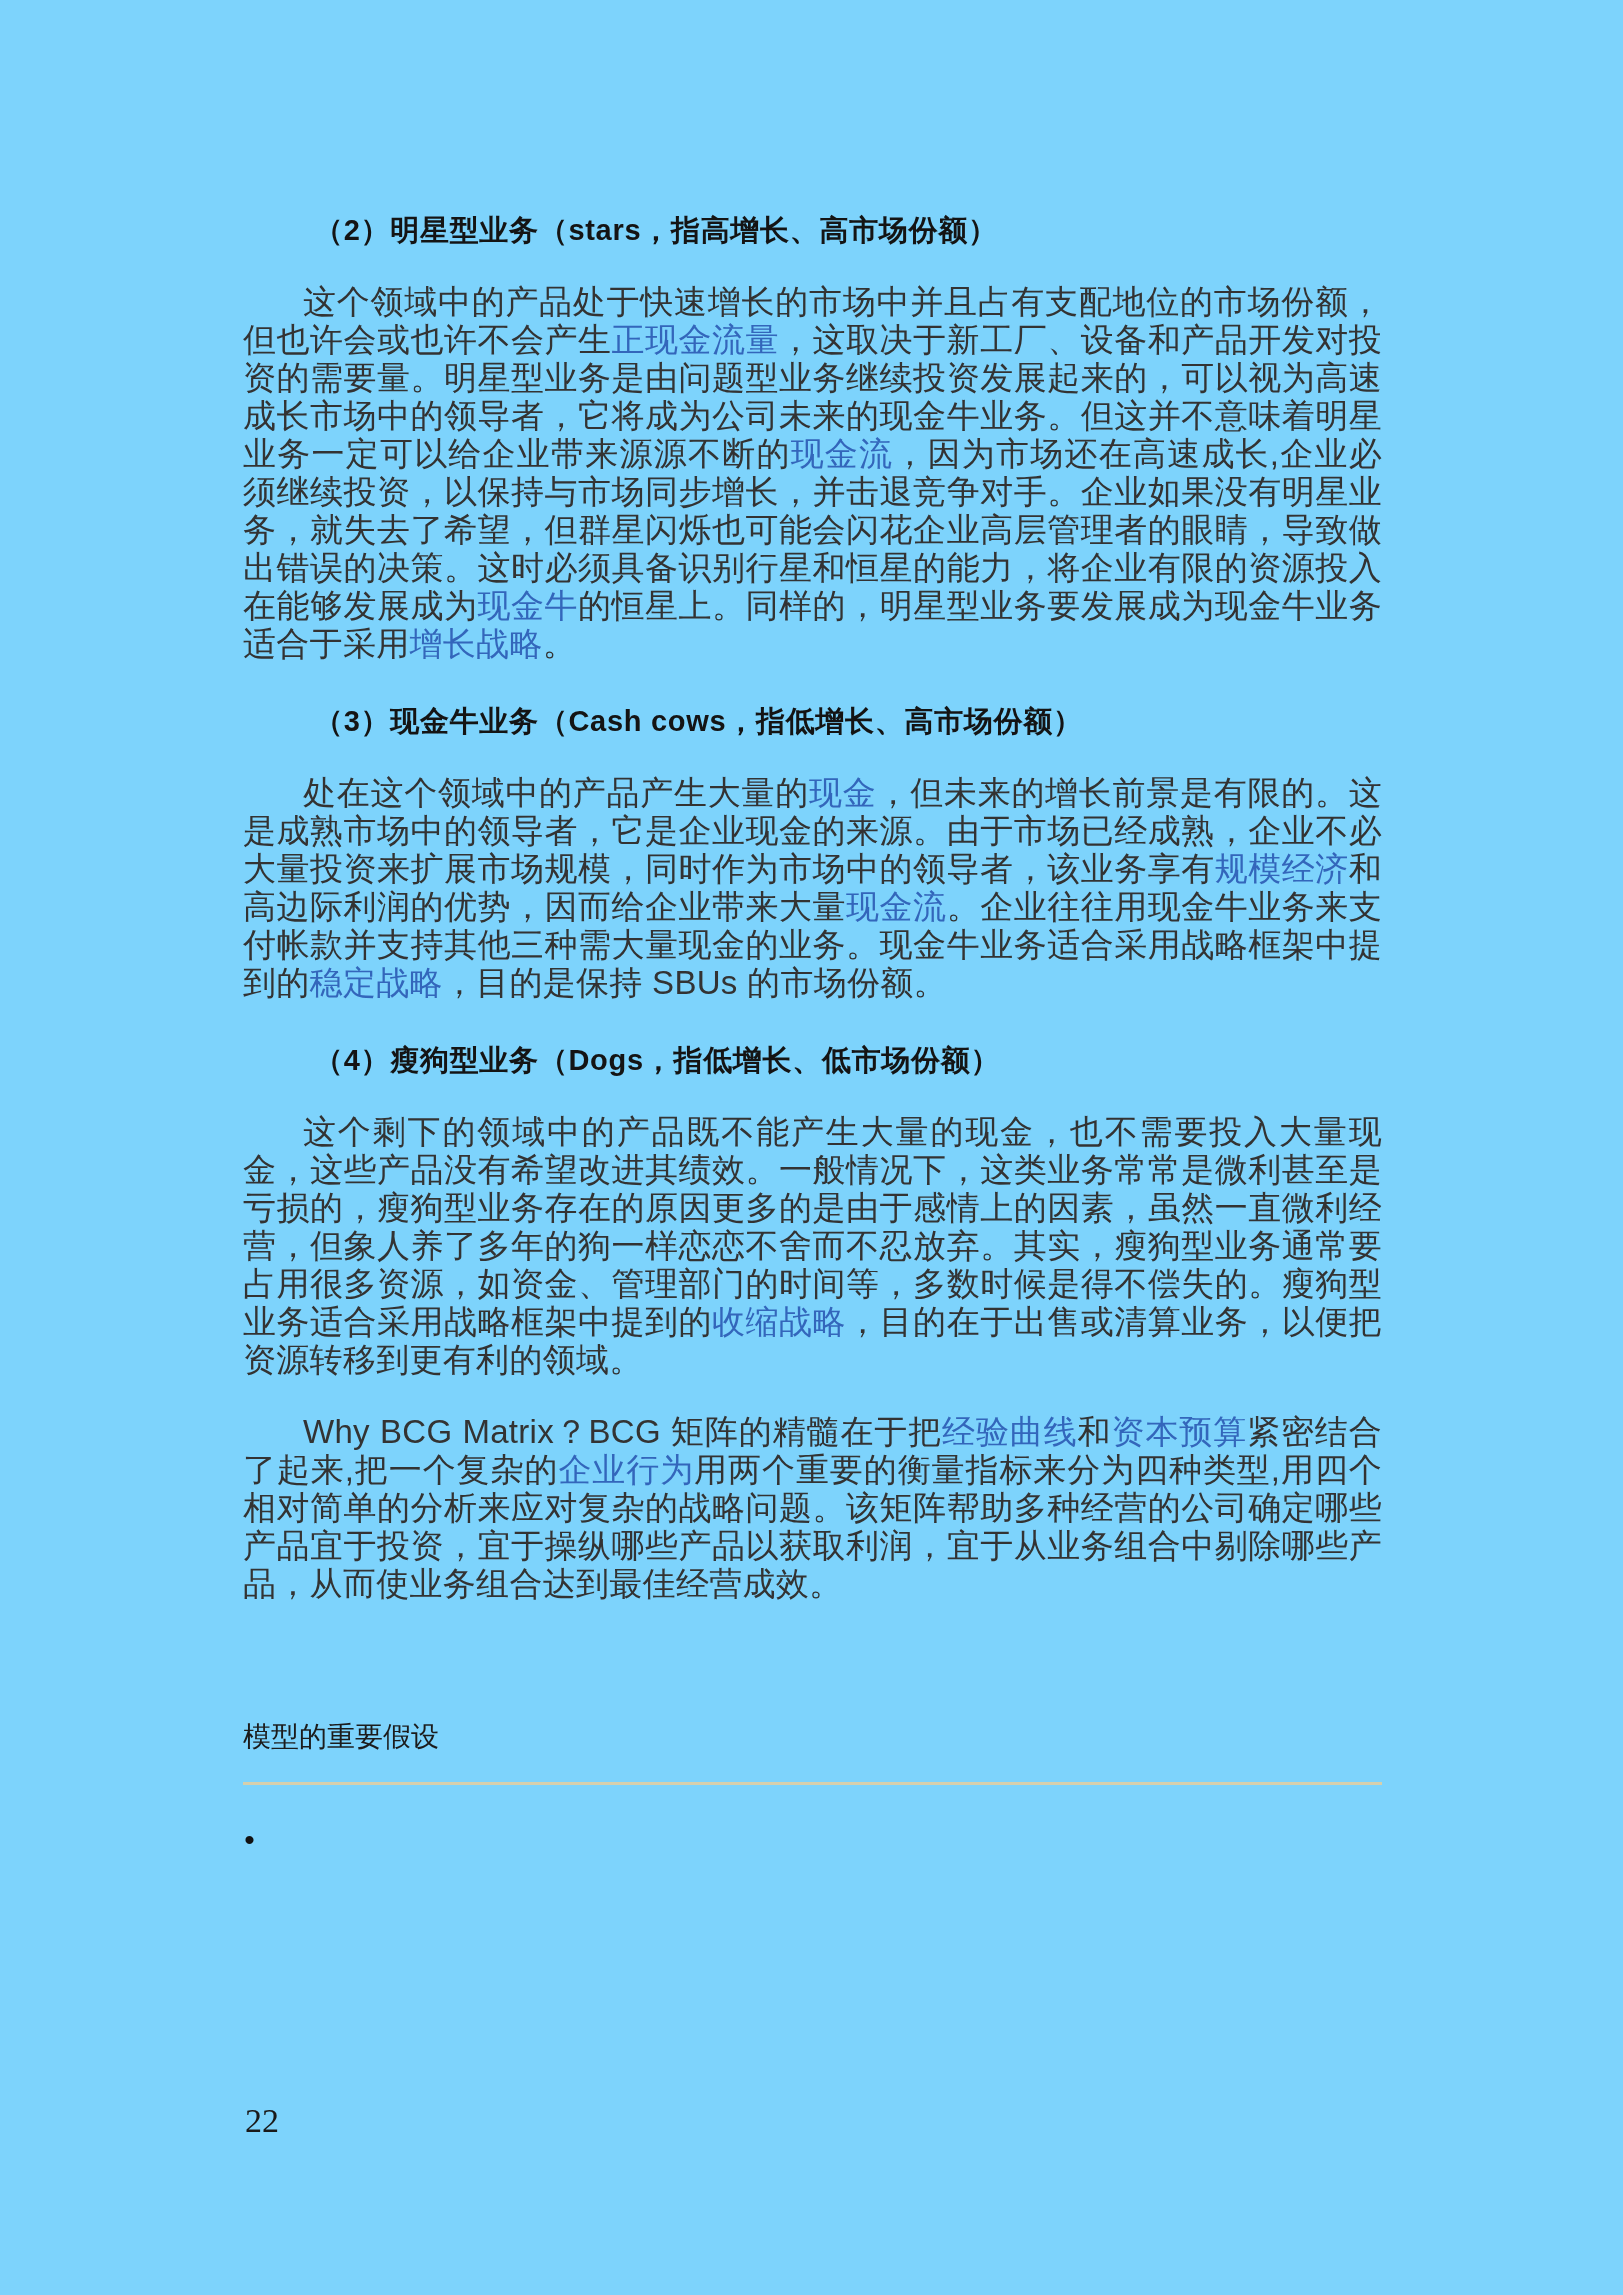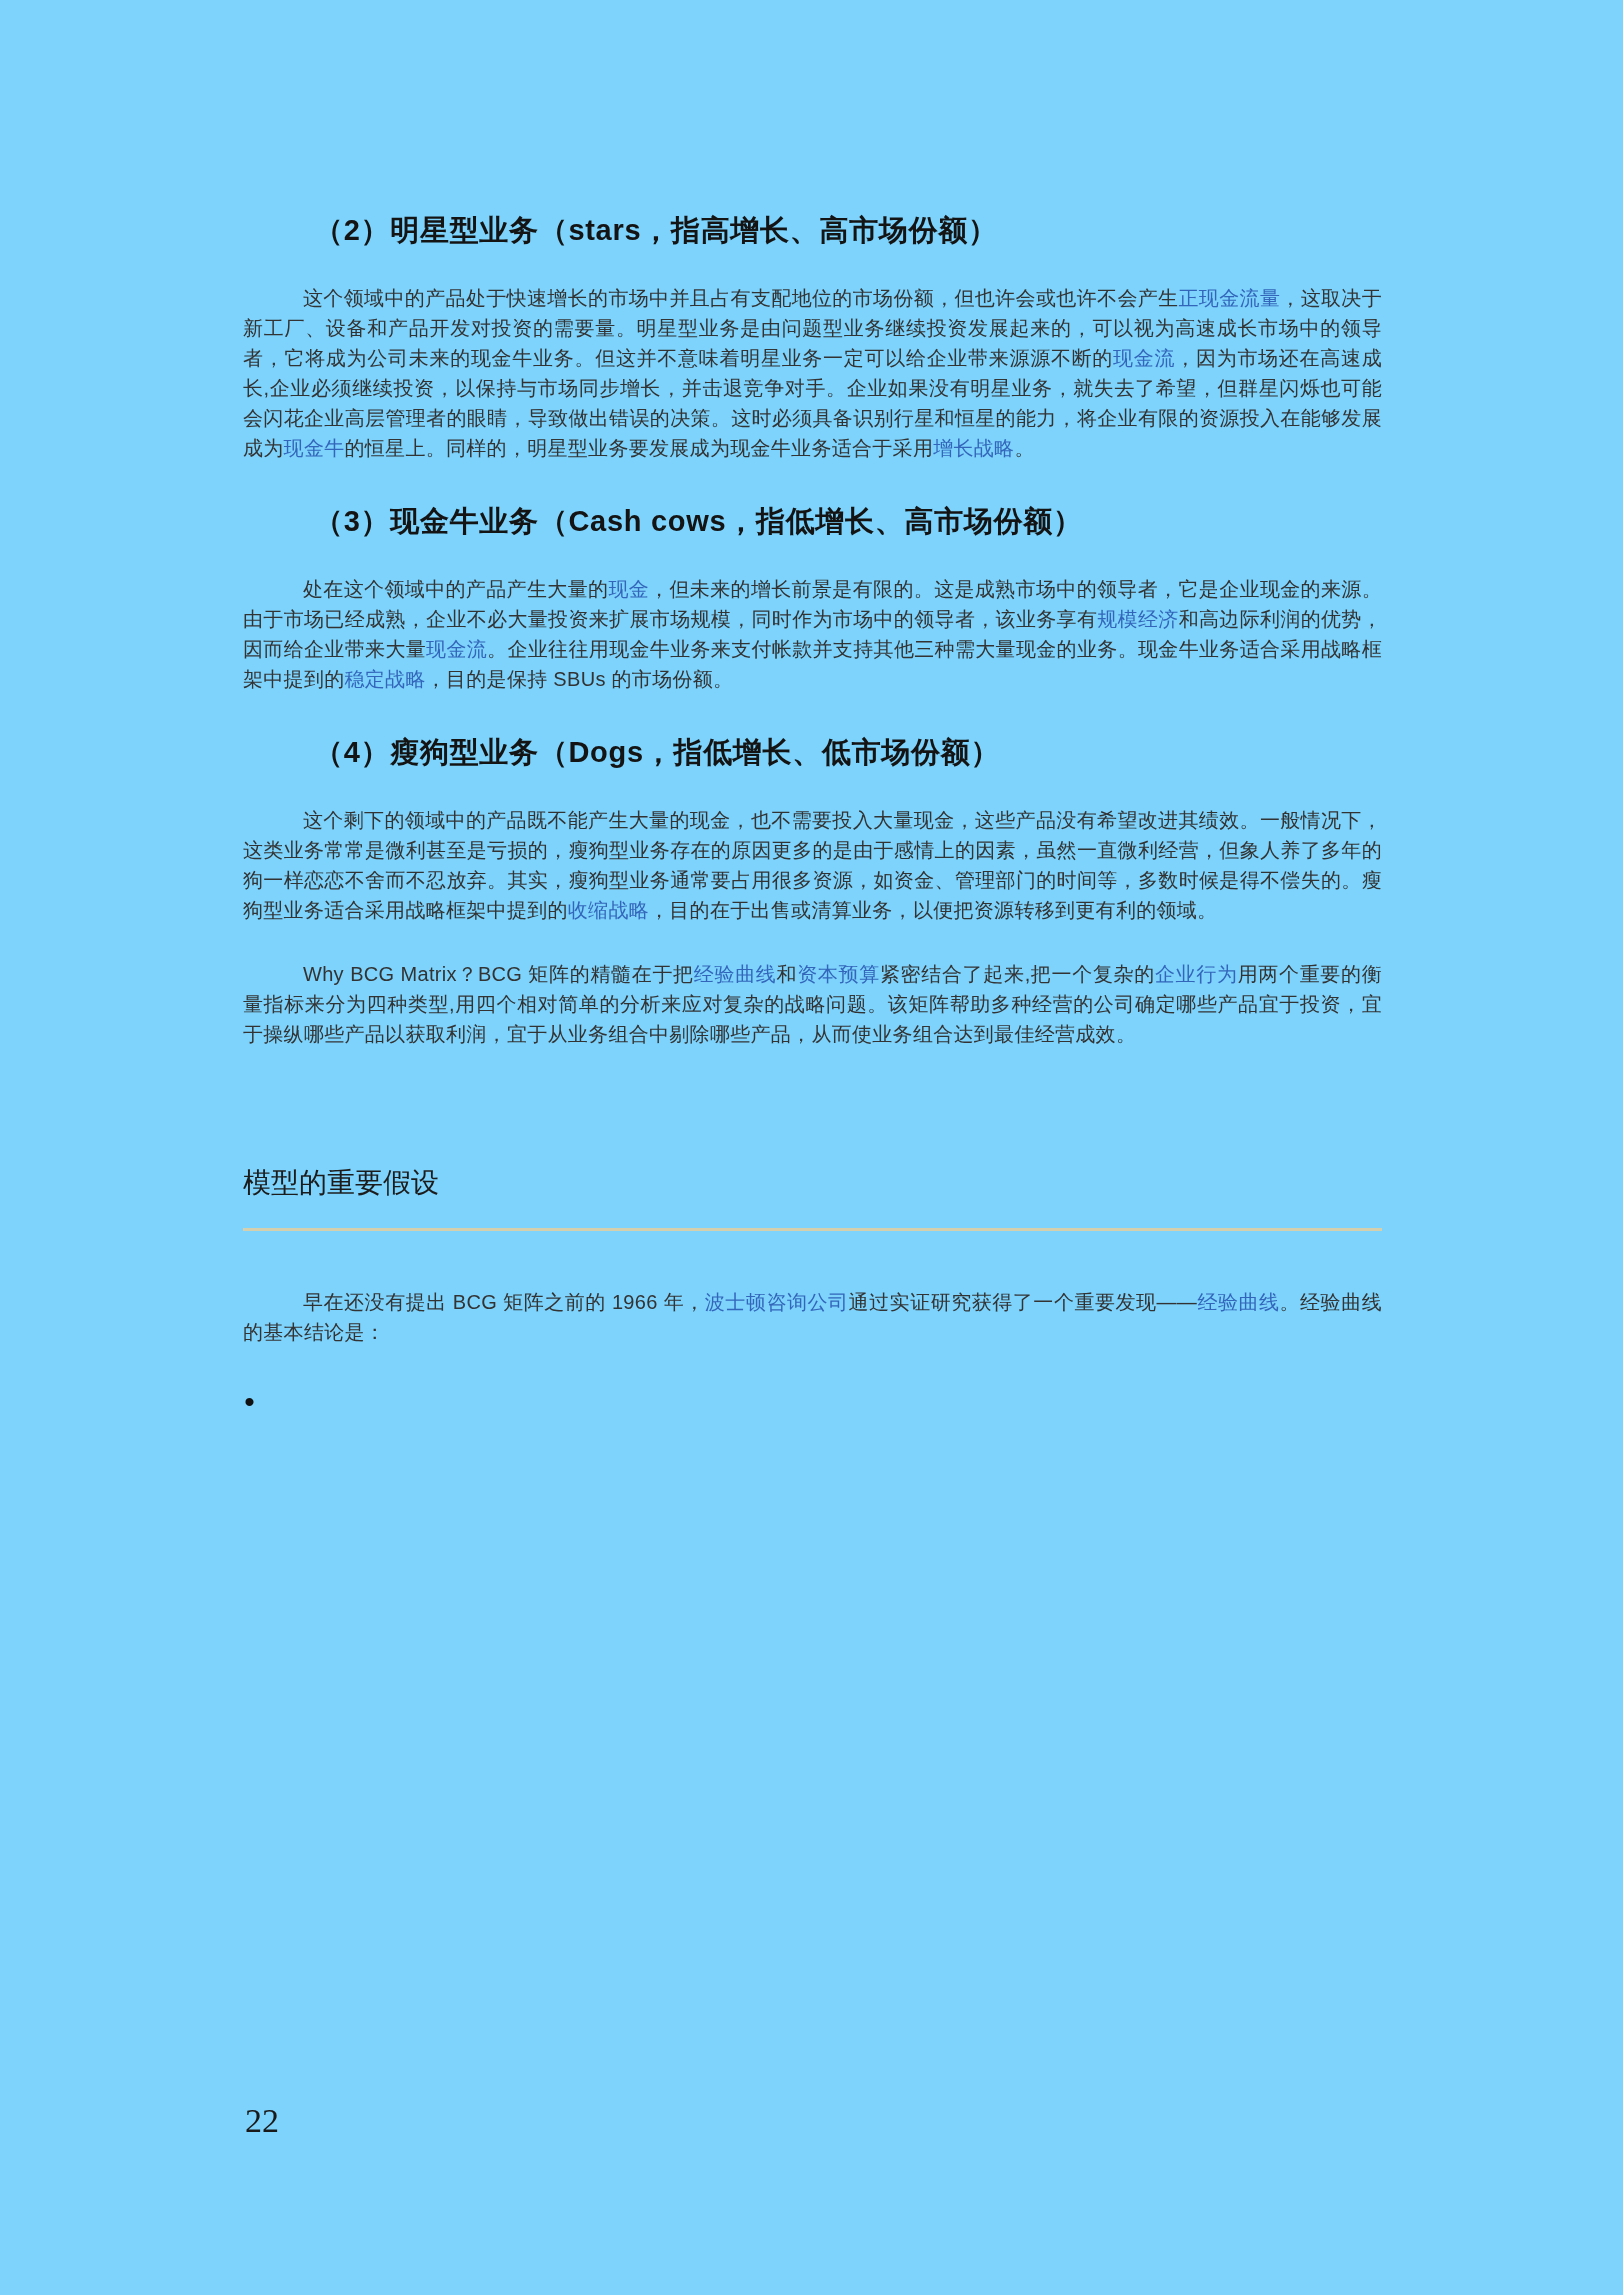--- a/index.html
+++ b/index.html
@@ -29,22 +29,22 @@
     font-size:29px;
     line-height:38px;
     font-weight:700;
     color:#141414;
     text-indent:71px;
     letter-spacing:0.7px;
   }
   .sub-heading.first{margin-top:0;}
   .body-p{
     margin:34px 0 0 0;
-    font-size:20px;
-    line-height:30px;
+    font-size:33px;
+    line-height:38px;
     color:var(--text);
     text-align:justify;
     text-indent:60px;
     letter-spacing:0.3px;
   }
   .section-heading{
     margin:111px 0 0 0;
     font-size:28px;
     line-height:46px;
     font-weight:400;
@@ -103,21 +103,20 @@
     <p class="body-p"><span>处在这个领域中的产品产生大量的</span><a href="#" class="link">现金</a><span>，但未来的增长前景是有限的。这是成熟市场中的领导者，它是企业现金的来源。由于市场已经成熟，企业不必大量投资来扩展市场规模，同时作为市场中的领导者，该业务享有</span><a href="#" class="link">规模经济</a><span>和高边际利润的优势，因而给企业带来大量</span><a href="#" class="link">现金流</a><span>。企业往往用现金牛业务来支付帐款并支持其他三种需大量现金的业务。现金牛业务适合采用战略框架中提到的</span><a href="#" class="link">稳定战略</a><span>，目的是保持 SBUs 的市场份额。</span></p>
 
     <h3 class="sub-heading">（4）瘦狗型业务（Dogs，指低增长、低市场份额）</h3>
 
     <p class="body-p"><span>这个剩下的领域中的产品既不能产生大量的现金，也不需要投入大量现金，这些产品没有希望改进其绩效。一般情况下，这类业务常常是微利甚至是亏损的，瘦狗型业务存在的原因更多的是由于感情上的因素，虽然一直微利经营，但象人养了多年的狗一样恋恋不舍而不忍放弃。其实，瘦狗型业务通常要占用很多资源，如资金、管理部门的时间等，多数时候是得不偿失的。瘦狗型业务适合采用战略框架中提到的</span><a href="#" class="link">收缩战略</a><span>，目的在于出售或清算业务，以便把资源转移到更有利的领域。</span></p>
 
     <p class="body-p"><span>Why BCG Matrix？BCG 矩阵的精髓在于把</span><a href="#" class="link">经验曲线</a><span>和</span><a href="#" class="link">资本预算</a><span>紧密结合了起来,把一个复杂的</span><a href="#" class="link">企业行为</a><span>用两个重要的衡量指标来分为四种类型,用四个相对简单的分析来应对复杂的战略问题。该矩阵帮助多种经营的公司确定哪些产品宜于投资，宜于操纵哪些产品以获取利润，宜于从业务组合中剔除哪些产品，从而使业务组合达到最佳经营成效。</span></p>
 
     <h2 class="section-heading">模型的重要假设</h2>
 
-    <p class="body-p after-rule"><span>早在还没有提出 BCG 矩阵之前的 1966 年，</span><a href="#" class="link">波士顿咨询公司</a><span>通过实证研究获得了一个重要发现——</span><a href="#" class="link">经验曲线</a><span>。经验曲线的基本结论是：</span></p>
 
     <ul class="bullets">
       <li>
         <span class="bullet">•</span>
       </li>
     </ul>
 
   </div>
 
   <div class="page-number">22</div>

